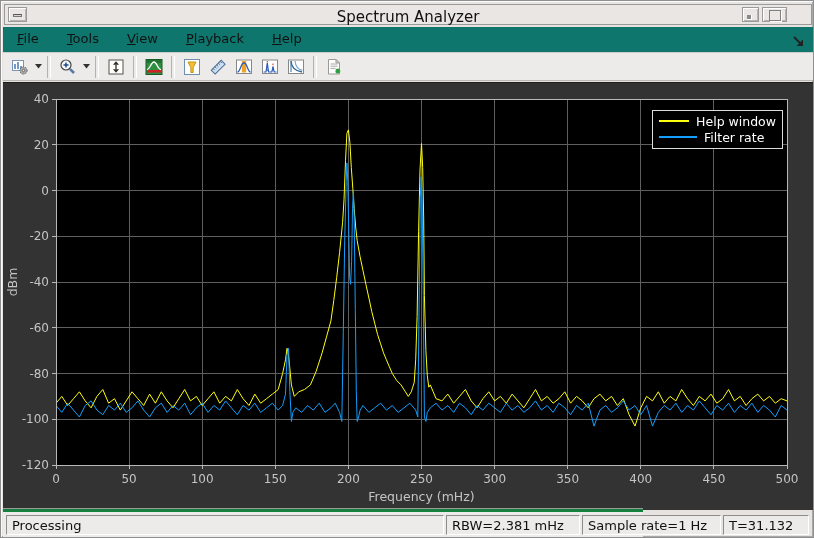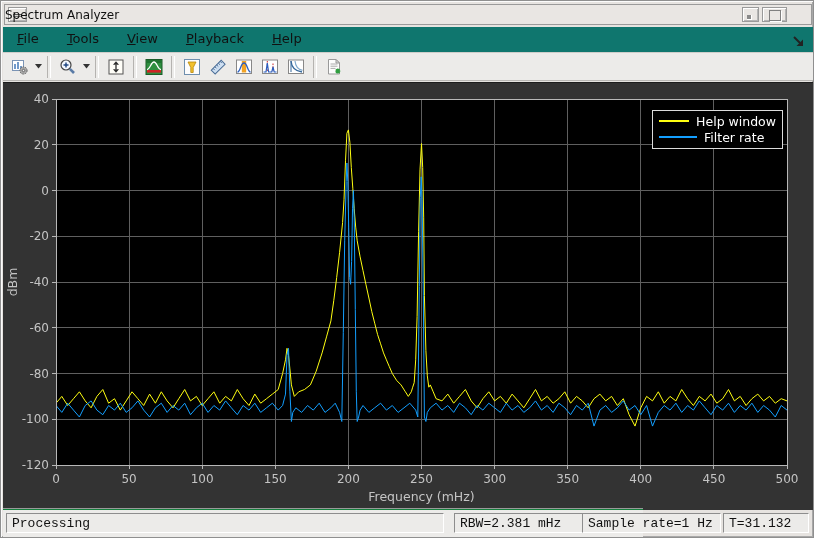--- a/index.html
+++ b/index.html
@@ -1,21 +1,21 @@
 <!DOCTYPE html>
 <html><head>
 <meta charset="utf-8">
 <style>
   html,body{margin:0;padding:0;background:#c9c6c2;font-family:"DejaVu Sans",sans-serif;}
   .window{position:relative;width:814px;height:538px;background:#e6e3e0;border:1px solid #8f8f8f;
           box-sizing:border-box;box-shadow:inset 1px 1px 0 #fbfbfb, inset -1px -1px 0 #a8a8a8;overflow:hidden;}
   
   .titlebar{position:absolute;left:3px;top:3px;width:808px;height:21px;background:#e9e6e3;
             border:1px solid #9a9a9a;box-sizing:border-box;}
-  .title-text{position:absolute;left:0;right:0;top:3px;text-align:left;font-size:12px;color:#111;}
+  .title-text{position:absolute;left:0;right:0;top:3px;text-align:center;font-size:15px;color:#111;}
   .tb-btn{position:absolute;top:2px;height:15px;background:#e9e6e3;border:1px solid #9a9a9a;
           box-shadow:inset 1px 1px 0 #fff, inset -1px -1px 0 #b5b5b5;box-sizing:border-box;}
   .tb-menu{left:3px;width:19px;}
   .tb-min{right:52px;width:17px;}
   .tb-max{right:24px;width:25px;}
   .dash{position:absolute;left:4px;top:6px;width:9px;height:3px;border:1px solid #777;border-top-color:#555;background:#d8d5d2;box-sizing:border-box;}
   .dot{position:absolute;left:4px;top:7px;width:4px;height:4px;background:#8a8a8a;border-right:1px solid #fff;border-bottom:1px solid #fff;}
   .sq{position:absolute;left:6px;top:2px;width:10px;height:9px;border:1px solid #808080;box-shadow:1px 1px 0 #fff;}
   
   .menubar{position:absolute;left:2px;top:26px;width:810px;height:25px;background:#0f766e;
@@ -33,26 +33,26 @@
   
   .plot-panel{position:absolute;left:2px;top:81px;width:810px;height:427px;background:#333333;border-top:1px solid #1d1d1d;}
   .plot-panel svg{position:absolute;left:0;top:0;}
   .legend{position:absolute;left:649px;top:27px;width:129px;background:#000;border:1px solid #dcdcdc;
           padding:2px 0 3px 0;}
   .legend-item{display:flex;align-items:center;height:16px;padding:0 6px;}
   .legend-line{display:inline-block;width:38px;height:2px;margin-right:7px;}
   .legend-label{color:#fff;font-size:12.5px;white-space:nowrap;}
   
   .statusbar{position:absolute;left:2px;top:508px;width:640px;height:27px;background:#ecebe9;
-             border-top:1px solid #15803d;box-shadow:0 -1px 0 #9a9a9a;font-family:Liberation Mono, monospace;}
+             border-top:3px solid #15803d;box-shadow:0 -1px 0 #9a9a9a;}
   .status-box{position:absolute;top:3px;height:20px;line-height:20px;font-size:13px;color:#111;
               border:1px solid;border-color:#8d8d8d #ffffff #ffffff #8d8d8d;background:#ecebe9;
               padding-left:5px;box-sizing:border-box;white-space:nowrap;overflow:hidden;}
   .sb-state{left:3px;width:438px;}
-  .sb-rbw{left:443px;width:134px;margin-left:8px;}
+  .sb-rbw{left:443px;width:134px;}
   .sb-rate{left:579px;width:139px;}
   .sb-time{left:720px;width:86px;}
 </style>
 </head>
 <body>
 
 <div class="window">
 
   <div class="titlebar">
     <div class="tb-btn tb-menu">

